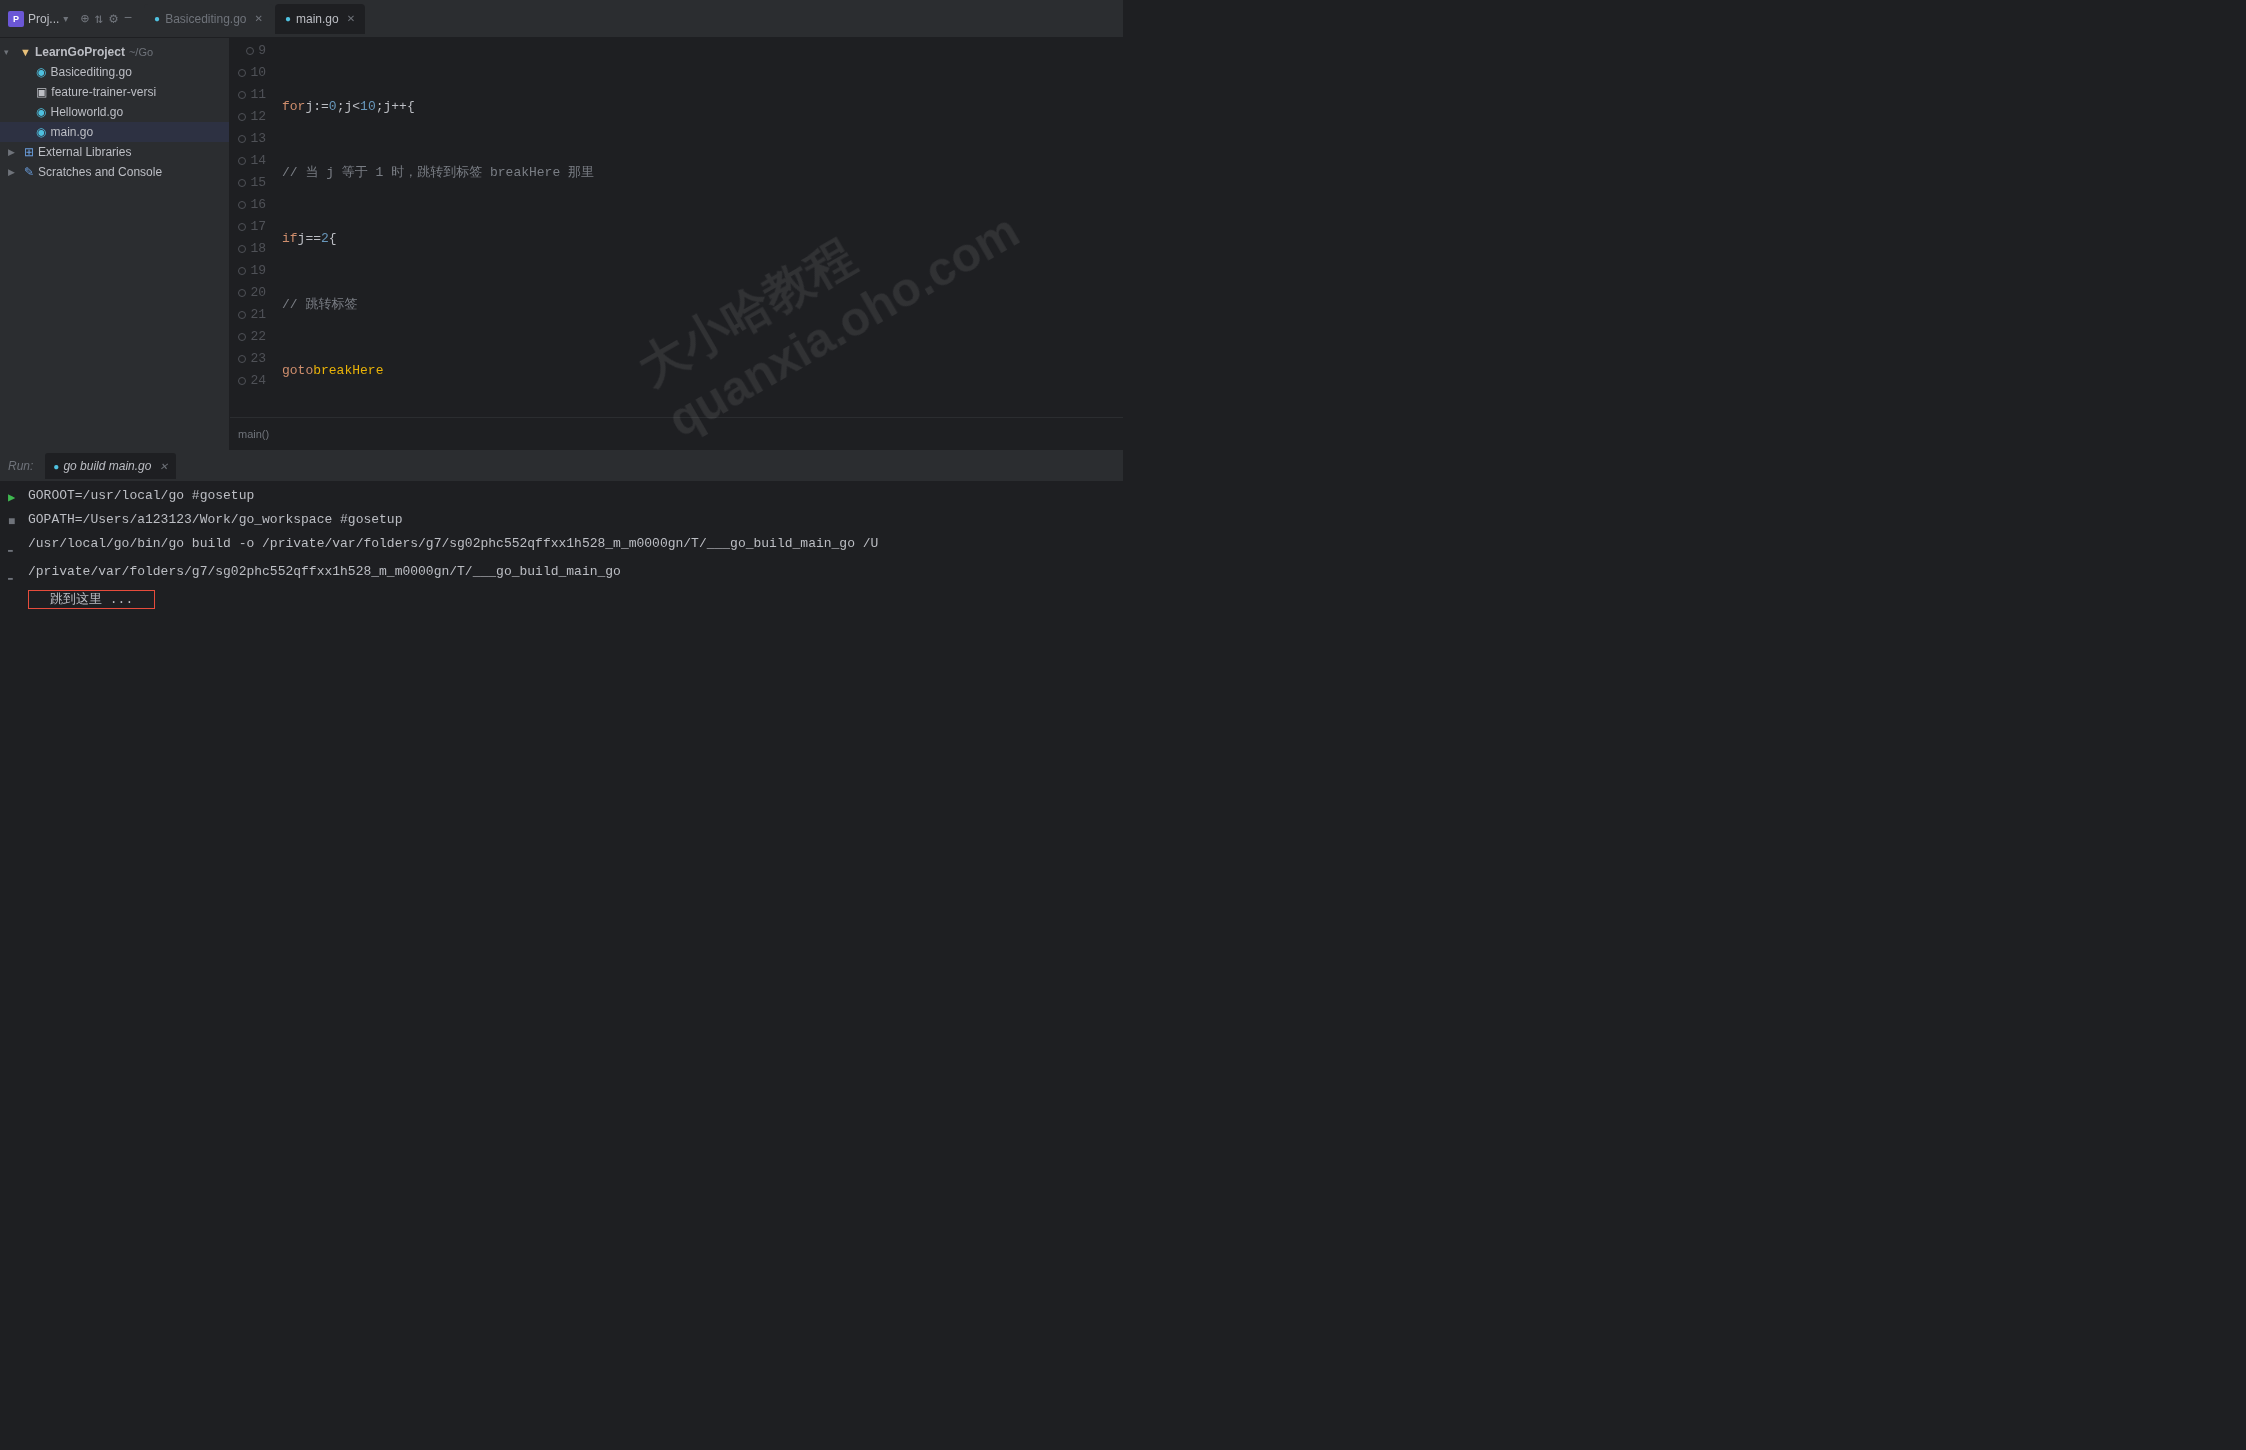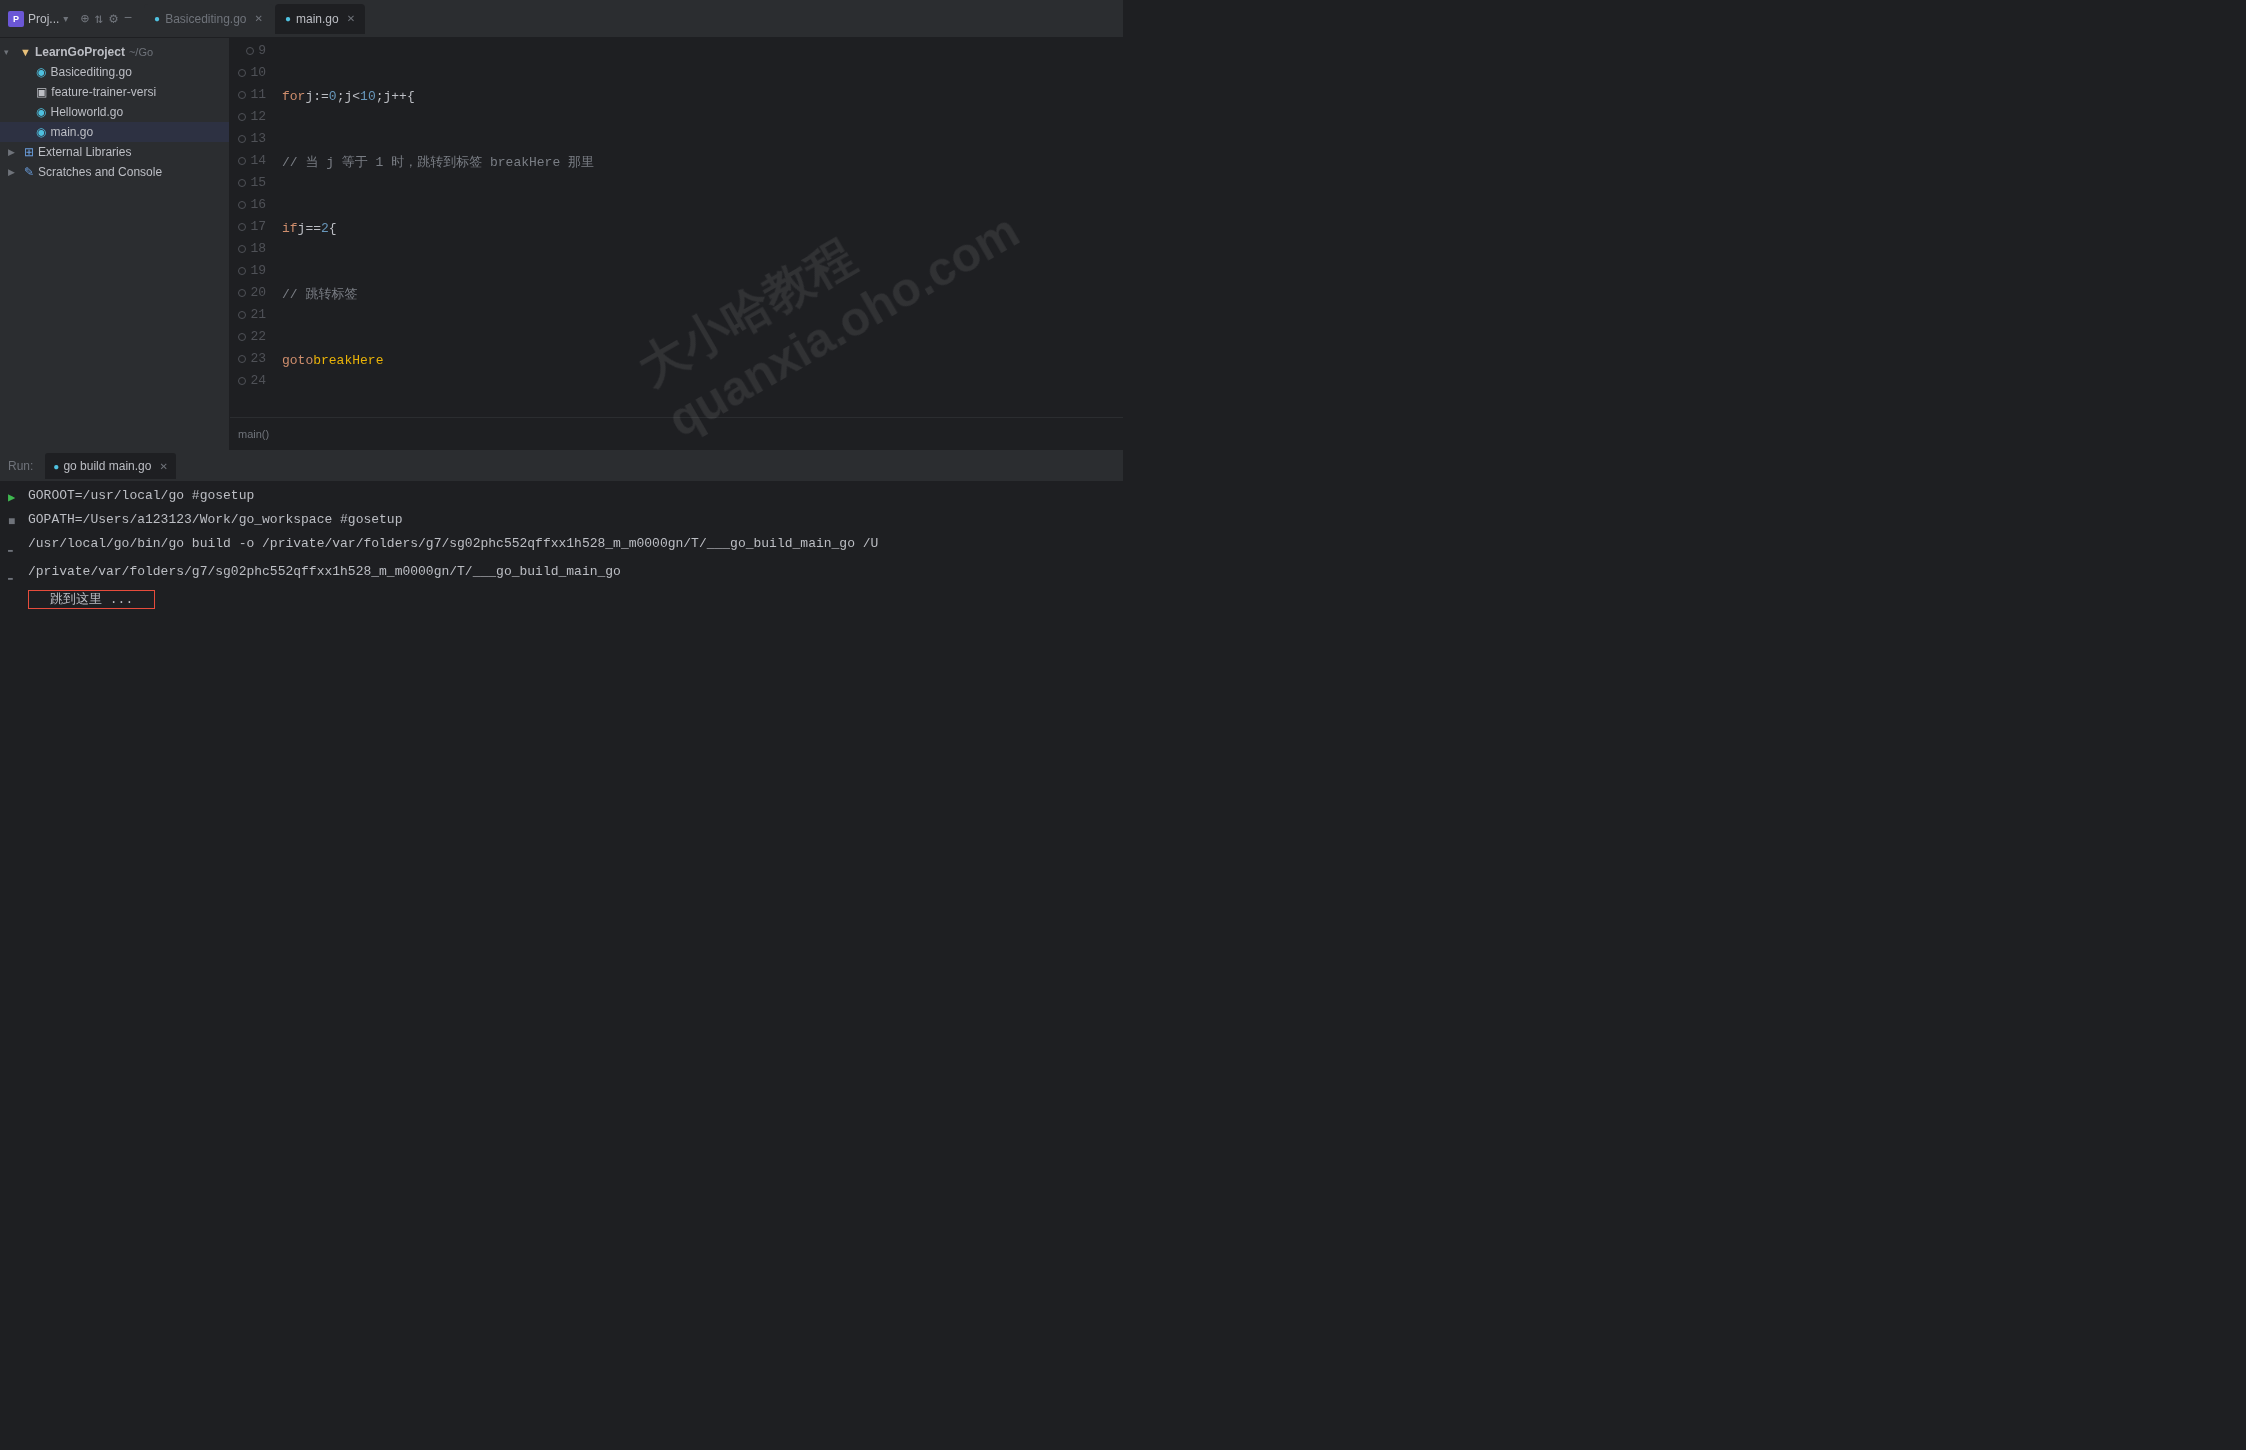--- a/index.html
+++ b/index.html
@@ -153,21 +153,21 @@
       height: 22px;
     }
     .line-number-row .bp-dot {
       width: 8px; height: 8px;
       border-radius: 50%;
       border: 1px solid #4f5157;
       flex-shrink: 0;
     }
     .code-content {
       flex: 1;
-      padding: 4px 0 2px 8px;
+      padding: 14px 0 2px 8px;
       font-size: 13px;
       line-height: 22px;
       white-space: pre;
       overflow: visible;
     }
     .code-line {
       height: 22px;
       display: flex;
       align-items: center;
     }
@@ -201,20 +201,21 @@
     .run-tab-bar {
       background: #2b2d30;
       display: flex;
       align-items: center;
       padding: 0 8px;
       height: 30px;
       gap: 8px;
       flex-shrink: 0;
       font-family: Arial, sans-serif;
       font-size: 12px;
+      font-style: italic;
     }
     .run-label {
       color: #6f737a;
       margin-right: 4px;
     }
     .run-tab {
       display: flex;
       align-items: center;
       gap: 4px;
       color: #bcbec4;

